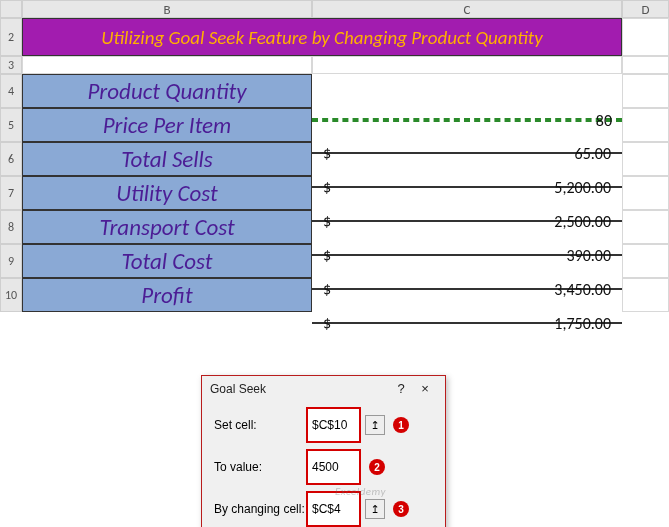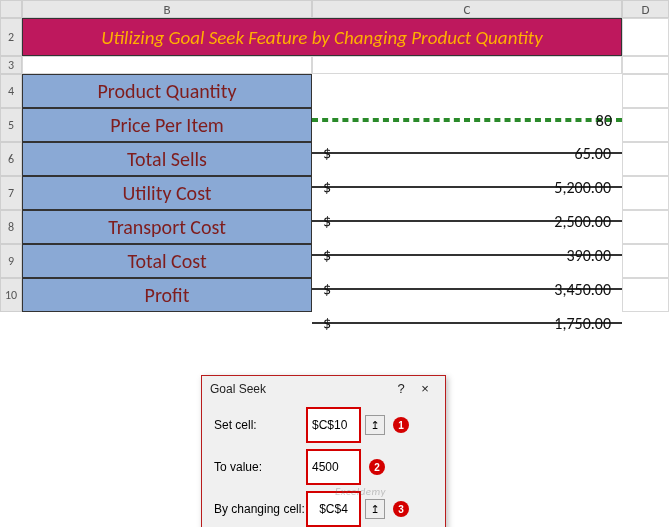--- a/index.html
+++ b/index.html
@@ -37,37 +37,38 @@
     }
     .corner {
       background: #e7e7e7;
       border: 1px solid #cfcfcf;
     }
     .cell {
       border: 1px solid #d8d8d8;
     }
     .title {
       grid-column: 2 / 4;
-      background: #be185d;
+      background: #a21caf;
       color: #ffb000;
       font-style: italic;
       font-size: 19px;
       display: flex;
       align-items: center;
       justify-content: center;
       border: 1px solid #333;
     }
     .label-cell {
       background: #8aa9d5;
       border: 1px solid #333;
-      font-size: 20px;
-      display: flex;
-      align-items: center;
-      justify-content: center;
-      color: #7f1d1d;
+      font-size: 23px;
+      font-style: italic;
+      display: flex;
+      align-items: center;
+      justify-content: center;
+      color: #4c1d95;
     }
     .value-cell {
       border: 1px solid #333;
       display: flex;
       align-items: center;
       padding: 0 10px;
       font-size: 16px;
       color: #111;
       justify-content: space-between;
       margin-top: 44px;
@@ -275,21 +276,21 @@
       <span class="annot annot1">1</span>
       <span class="ref-btn">↥</span>
     </div>
     <div class="dlg-row">
       <span class="dlg-label">To value:</span>
       <input class="dlg-input boxed" style="width: 55px; flex: 0 0 55px;" value="4500">
       <span class="annot annot2" style="right:48px">2</span>
     </div>
     <div class="dlg-row">
       <span class="dlg-label">By changing cell:</span>
-      <input class="dlg-input boxed" style="width: 55px; flex: 0 0 55px; text-align: center;" value="$C$4">
+      <input class="dlg-input boxed" style="width: 55px; flex: 0 0 55px;" value="$C$4">
       <span class="annot annot3">3</span>
       <span class="ref-btn">↥</span>
     </div>
     <div class="dlg-btns">
       <span class="annot annot4">4</span>
       <button class="dlg-btn ok">OK</button>
       <button class="dlg-btn">Cancel</button>
     </div>
   </div>
 </div>

